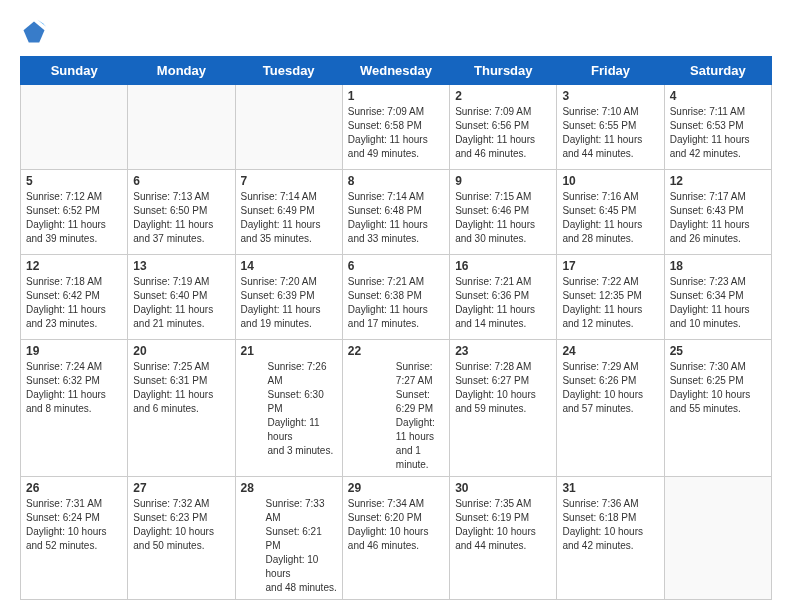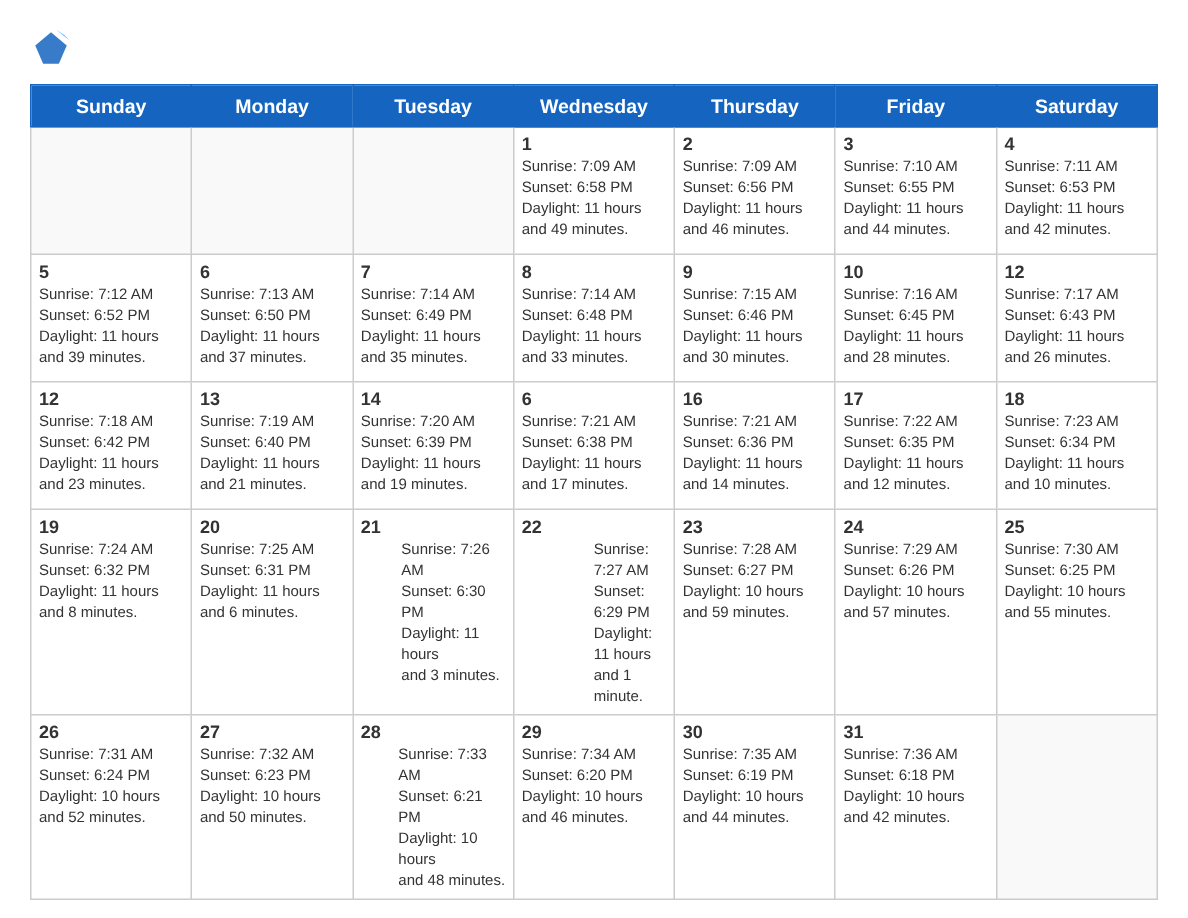--- a/index.html
+++ b/index.html
@@ -242,21 +242,21 @@
           <td>
             <span class="day-num">16</span>
             <div class="day-info" style="white-space: pre-line;">Sunrise: 7:21 AM
 Sunset: 6:36 PM
 Daylight: 11 hours
 and 14 minutes.</div>
           </td>
           <td>
             <span class="day-num">17</span>
             <div class="day-info" style="white-space: pre-line;">Sunrise: 7:22 AM
-Sunset: 6:35 PM
+Sunset: 12:35 PM
 Daylight: 11 hours
 and 12 minutes.</div>
           </td>
           <td>
             <span class="day-num">18</span>
             <div class="day-info" style="white-space: pre-line;">Sunrise: 7:23 AM
 Sunset: 6:34 PM
 Daylight: 11 hours
 and 10 minutes.</div>
           </td>

